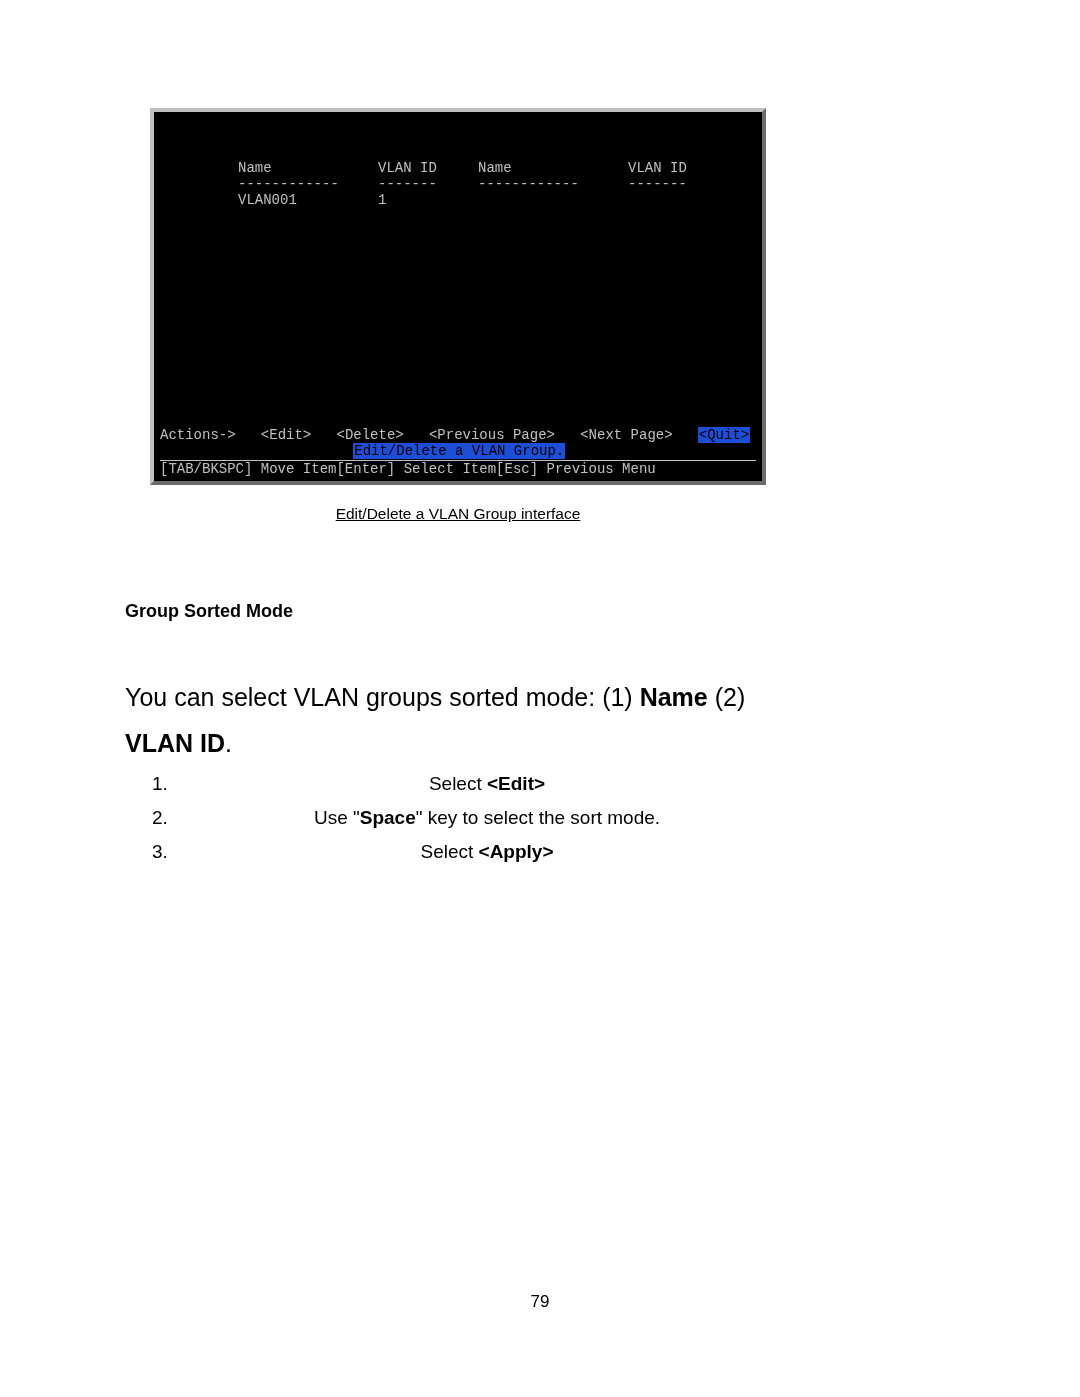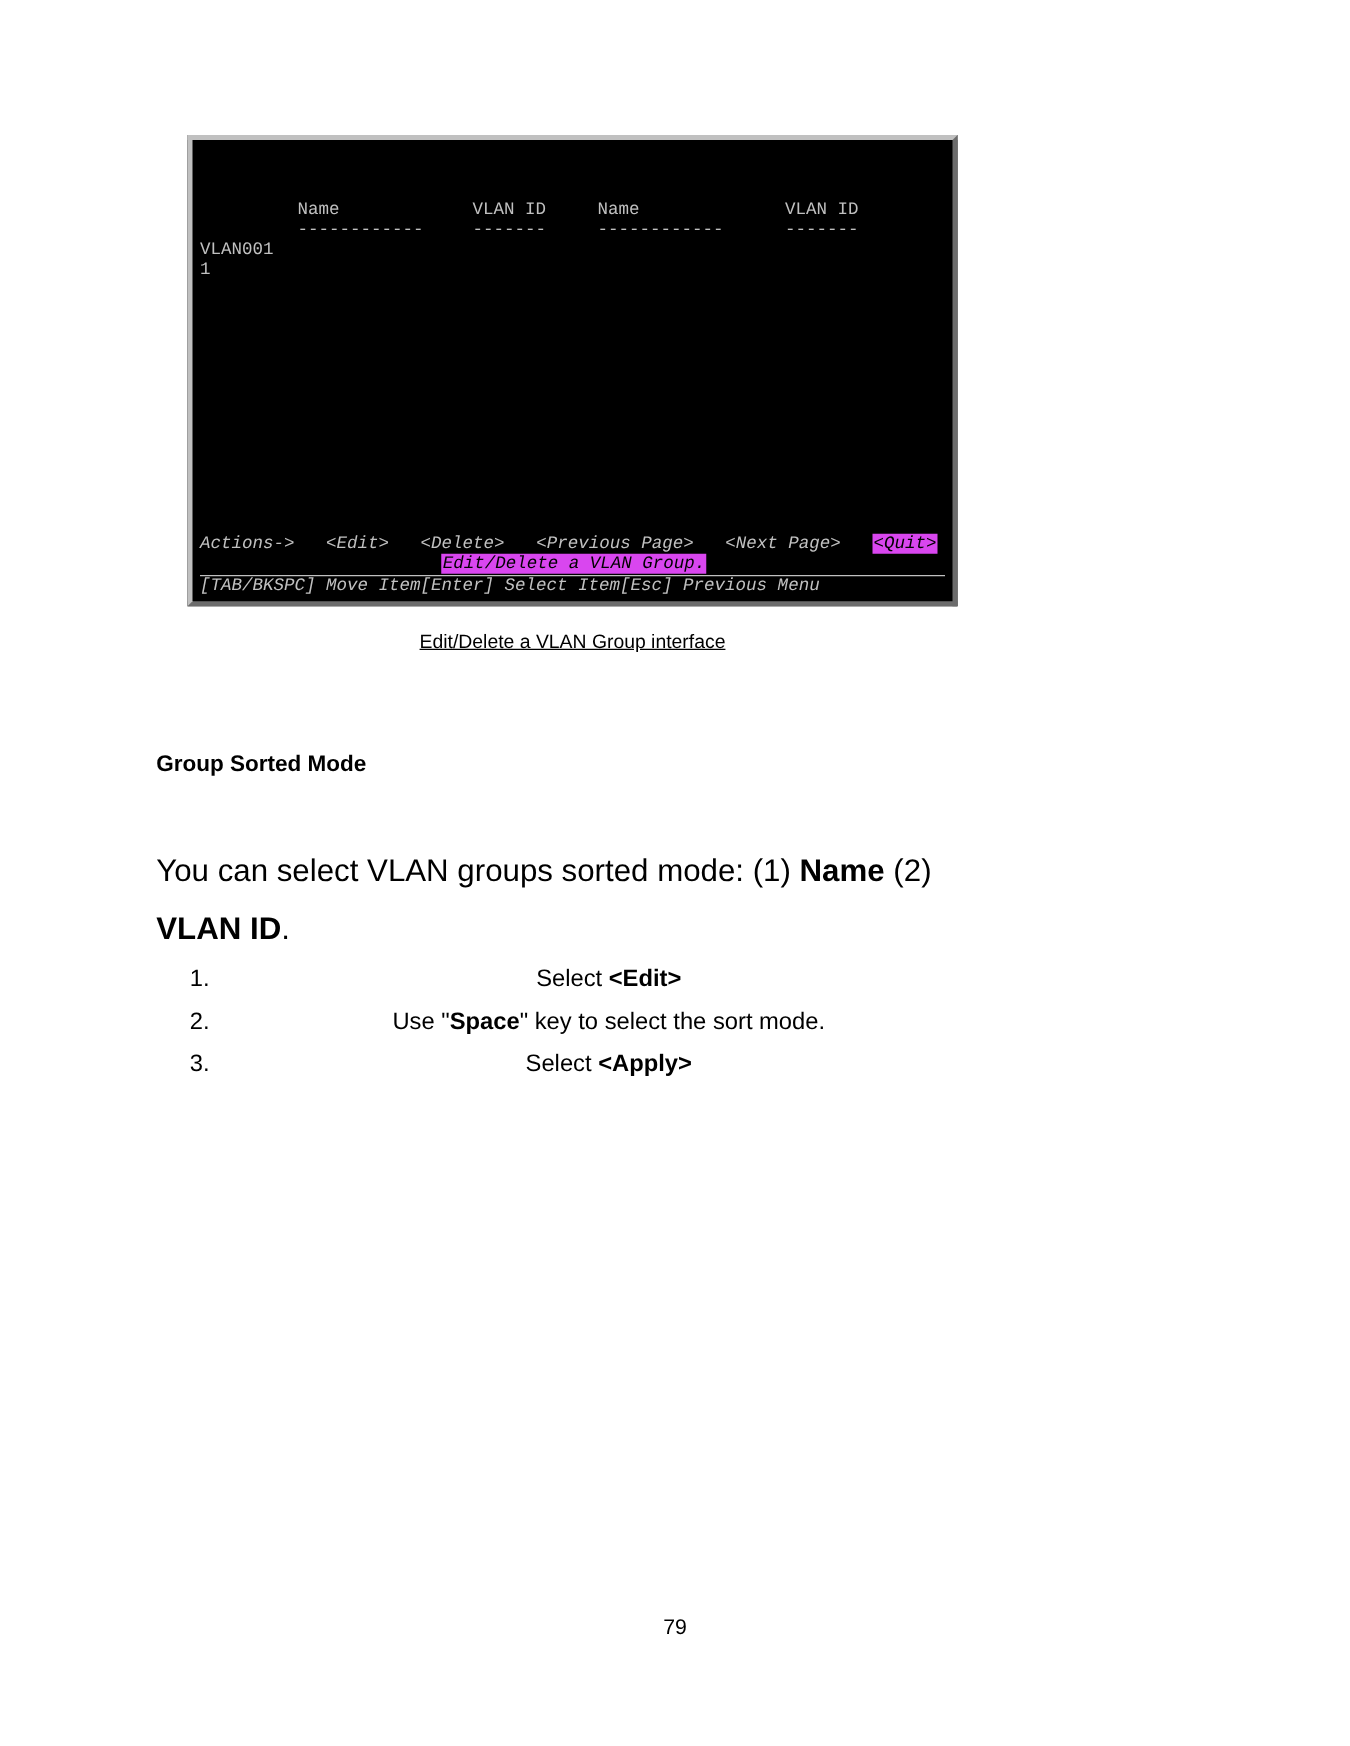--- a/index.html
+++ b/index.html
@@ -39,48 +39,46 @@
     padding: 4px 6px 0 6px;
   }
   .term-header-row {
     margin-top: 44px;
     white-space: pre;
     display: flex;
   }
   .term-data-row {
     white-space: pre;
     display: flex;
-    flex-direction: column;
   }
   .col {
     display: inline-block;
   }
   .col.indent   { width: 78px; }
   .col.name1    { width: 140px; }
   .col.vlan1    { width: 100px; }
   .col.name2    { width: 150px; }
   .col.vlan2    { width: 120px; }
   .term-rule {
     display: flex;
     white-space: pre;
   }
   .term-footer {
     padding: 0 6px 4px 6px;
-    font-style: italic;
   }
   .actions-row {
     display: flex;
     align-items: baseline;
     white-space: pre;
   }
   .action-item {
     margin-right: 0;
   }
   .highlight {
-    background: #d946ef;
+    background: #1d4ed8;
     color: #000;
     padding: 0 1px;
   }
   .thin-rule {
     border-top: 1px solid #c0c0c0;
     height: 0;
     margin: 1px 0 0 0;
   }
   .edit-delete-row {
     white-space: pre;

